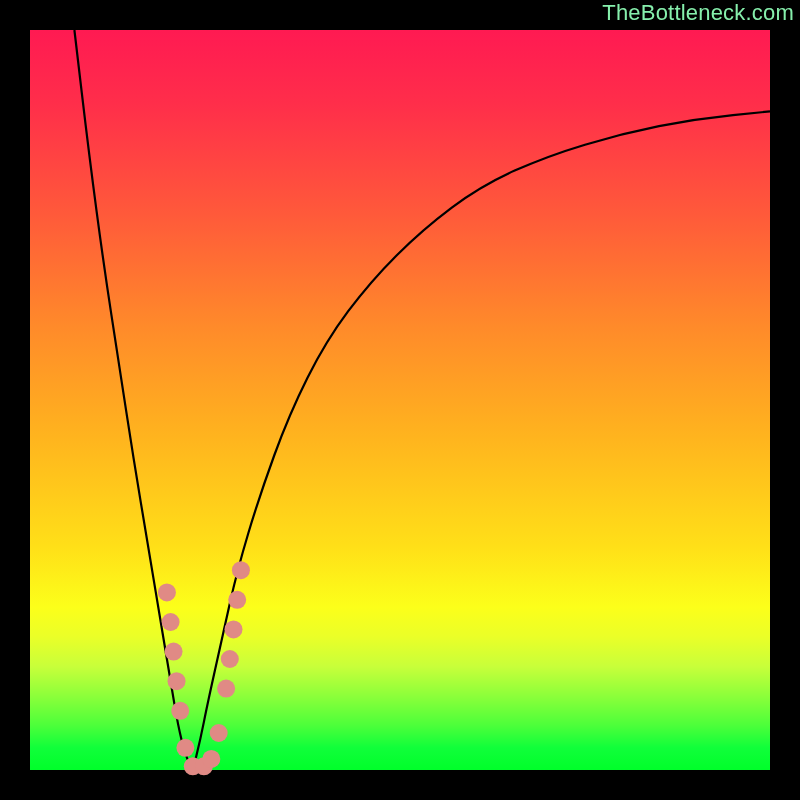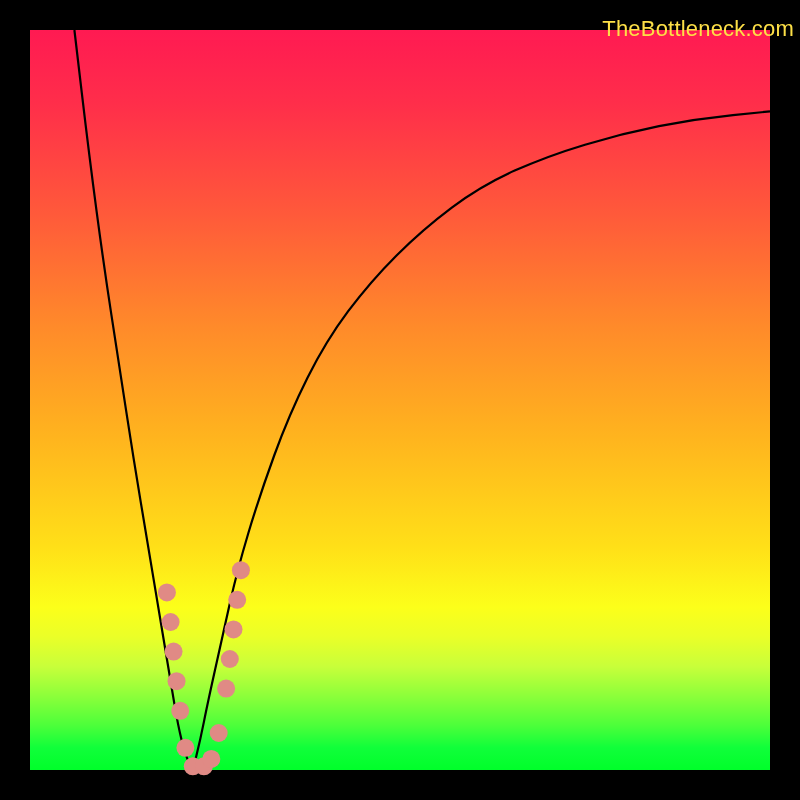--- a/index.html
+++ b/index.html
@@ -34,23 +34,23 @@
       #eaff28 82%,
       #c8ff3a 86%,
       #8cff3a 90%,
       #4cff3a 94%,
       #10ff3a 97%,
       #00ff2a 100%
     );
   }
   .watermark {
     position: absolute;
-    top: 16px;
+    top: 0;
     right: 6px;
-    color: #fde047;
+    color: #86efac;
     font-size: 22px;
     font-weight: 400;
     letter-spacing: 0.2px;
     user-select: none;
   }
   svg.curve {
     position: absolute;
     inset: 0;
     width: 100%;
     height: 100%;

